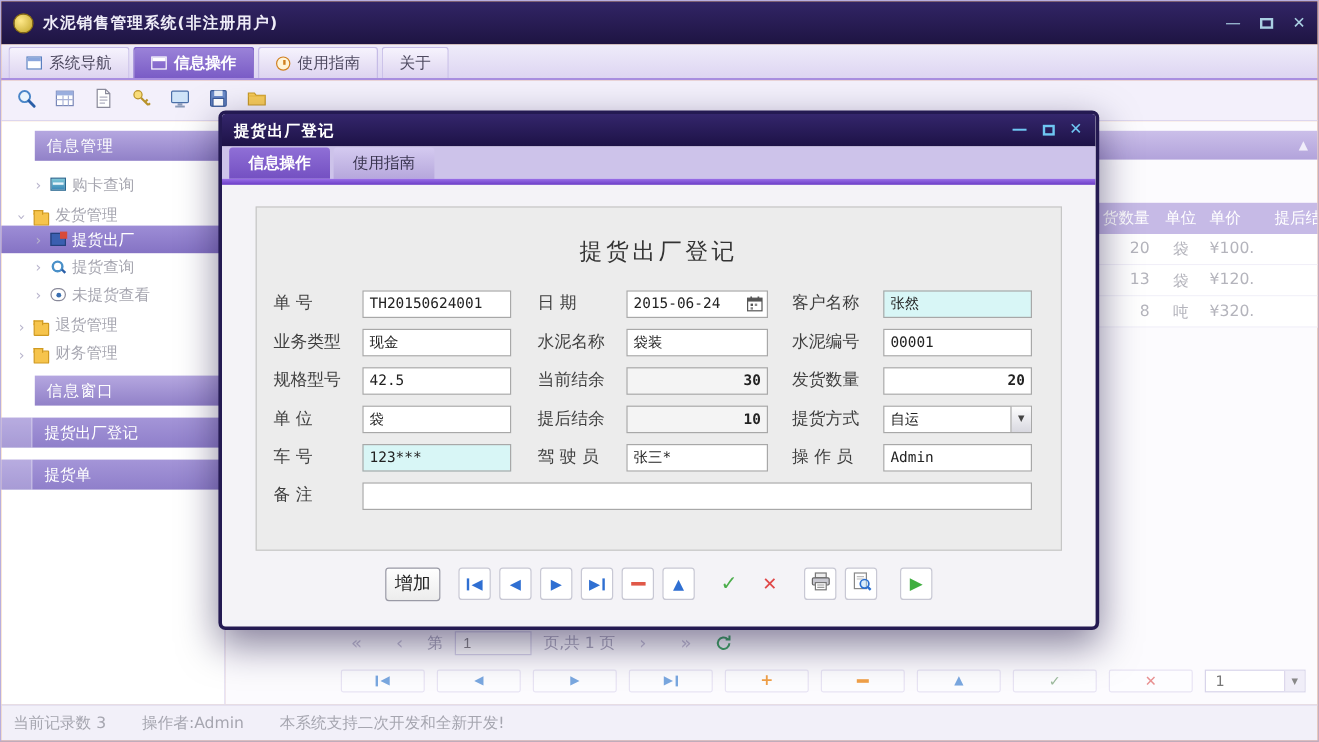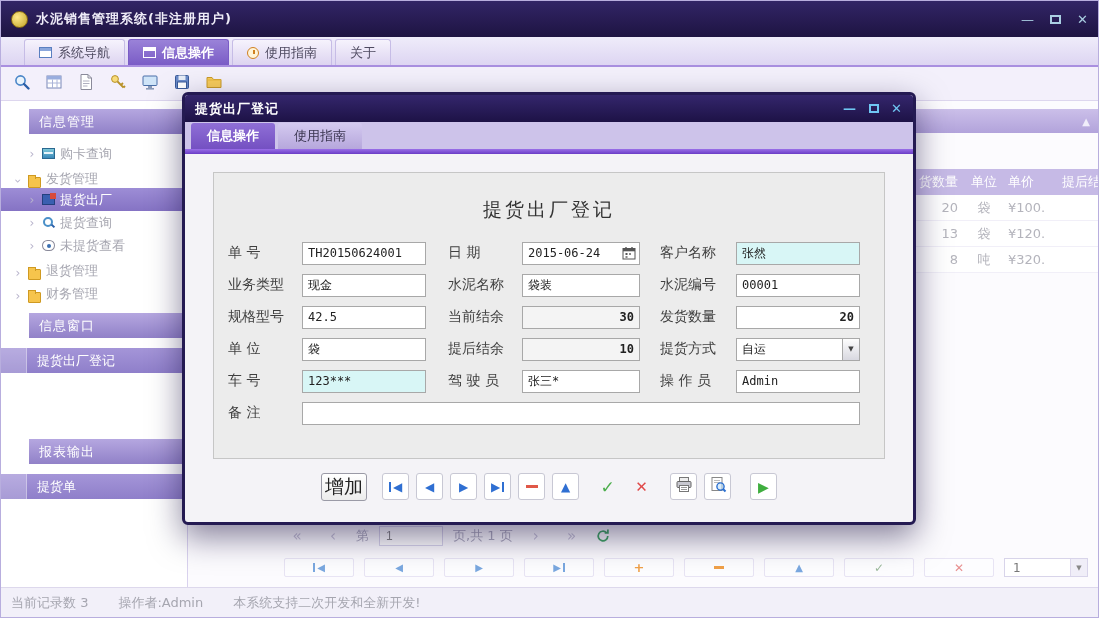--- a/index.html
+++ b/index.html
@@ -14,21 +14,21 @@
   .app-logo { width:17px; height:17px; border-radius:50%; margin-right:8px;
               background:radial-gradient(circle at 35% 35%,#ffe98a,#c0a428);
               border:1px solid #8a6d10; flex:0 0 auto; }
   .titlebar .title { font-size:13px; font-weight:bold; letter-spacing:1px; }
   .win-controls { margin-left:auto; display:flex; gap:16px; align-items:center; color:#aacfe2; }
   .wc { cursor:pointer; font-size:13px; line-height:1; }
   .wc-box { width:11px; height:9px; border:2px solid #aacfe2; }
 
   
   .menubar { height:30px; flex:0 0 auto; background:linear-gradient(#efecfa,#ddd5f2);
-             border-bottom:2px solid #a98fe0; display:flex; align-items:flex-end; padding:0 23px; gap:3px; }
+             border-bottom:2px solid #a98fe0; display:flex; align-items:flex-end; padding:0 6px; gap:3px; }
   .menu-tab { height:26px; display:flex; align-items:center; gap:6px; padding:0 14px; font-size:13px;
               color:#4e4a60; background:linear-gradient(#f6f3fd,#ddd4f0); border:1px solid #c6bce6;
               border-bottom:none; border-radius:3px 3px 0 0; cursor:pointer; }
   .menu-tab.active { background:linear-gradient(#9a82d8,#7a5cc6); color:#fff; font-weight:bold; border-color:#7a5cc6; }
   .mi { width:13px; height:11px; position:relative; flex:0 0 auto; }
   .mi-grid { border:1px solid #5a7fc0; background:#fff; }
   .mi-grid::before { content:""; position:absolute; left:0; right:0; top:0; height:3px; background:#8aa6dc; }
   .mi-grid-w { border:1px solid #fff; background:transparent; }
   .mi-grid-w::before { content:""; position:absolute; left:0; right:0; top:0; height:3px; background:#fff; }
   .mi-clock { width:12px; height:12px; border-radius:50%; border:1px solid #d08020; background:#fff4d8; }
@@ -145,21 +145,21 @@
   .cal-btn { position:absolute; right:2px; top:2px; width:18px; height:19px; display:flex;
              align-items:center; justify-content:center; cursor:pointer; background:transparent; border:none; }
   .cal-btn svg { width:14px; height:14px; }
   .combo-wrap .f-input { padding-right:20px; }
   .combo-dd { position:absolute; right:1px; top:1px; width:17px; height:21px; cursor:pointer;
               background:linear-gradient(#fdfdfd,#d8d8e0); border-left:1px solid #a8a8a8;
               display:flex; align-items:center; justify-content:center; font-size:7px; color:#444; }
   .remark-input { grid-column:2 / 9; }
   .dlg-footer { flex:1 1 auto; display:flex; align-items:center; justify-content:center; gap:7px; padding-bottom:8px; }
   .btn-add { width:46px; height:28px; background:linear-gradient(#fff,#ececec); border:1px solid #9a9aa6;
-             border-radius:3px; font-size:19px; color:#222; cursor:pointer; margin-right:8px;
+             border-radius:3px; font-size:15px; color:#222; cursor:pointer; margin-right:8px;
              font-family:Liberation Mono, monospace; }
   .ic-btn { width:27px; height:27px; background:#fff; border:1px solid #c8c8d4; border-radius:3px;
             display:flex; align-items:center; justify-content:center; gap:2px; cursor:pointer; }
   .ic-btn.flat { border-color:transparent; background:transparent; }
   .nav-ic { color:#2f6fd2; font-size:12px; line-height:1; }
   .vbar-d { width:2px; height:10px; background:#2f6fd2; }
   .hbar-r { width:12px; height:3px; background:#e05848; }
   .up-ic { color:#2f6fd2; font-size:12px; }
   .chk-ic { color:#4cae4c; font-size:17px; font-weight:bold; }
   .x-ic { color:#e04848; font-size:15px; font-weight:bold; }
@@ -296,23 +296,20 @@
           <span>财务管理</span>
         </div>
       </div>
       <div class="side-header">
         <span>信息窗口</span>
       </div>
       <div class="side-item mt10">
         <span class="strip"></span>
         <span>提货出厂登记</span>
       </div>
-      <div class="side-header mt66">
-        <span>报表输出</span>
-      </div>
       <div class="side-item mt10">
         <span class="strip"></span>
         <span>提货单</span>
       </div>
     </div>
 
     <div class="main">
       <div class="band">
         <span class="arr">▲</span>
       </div>

